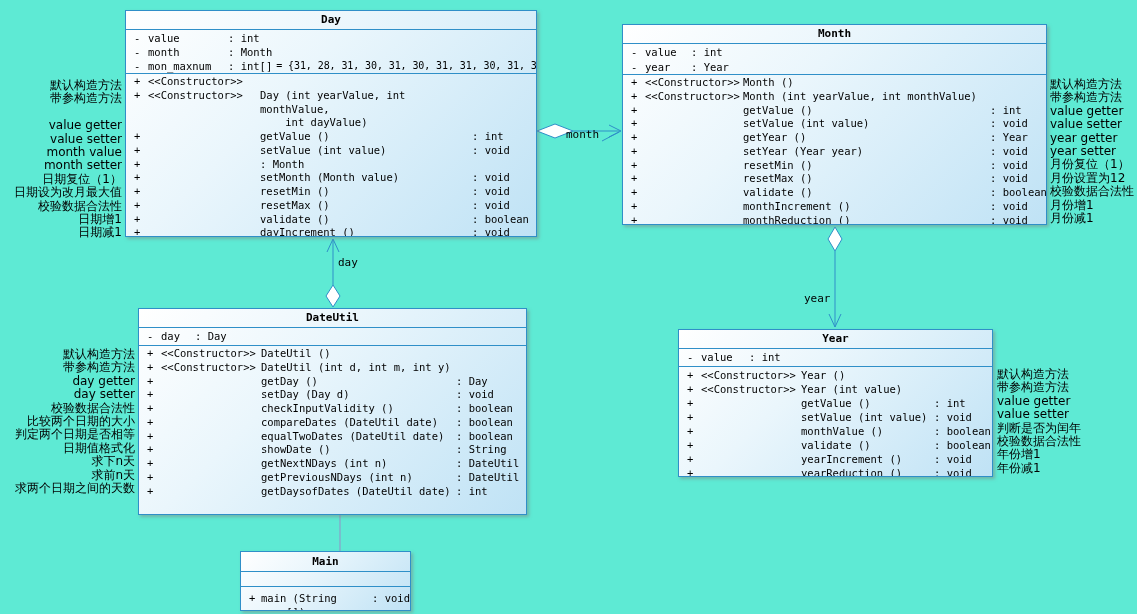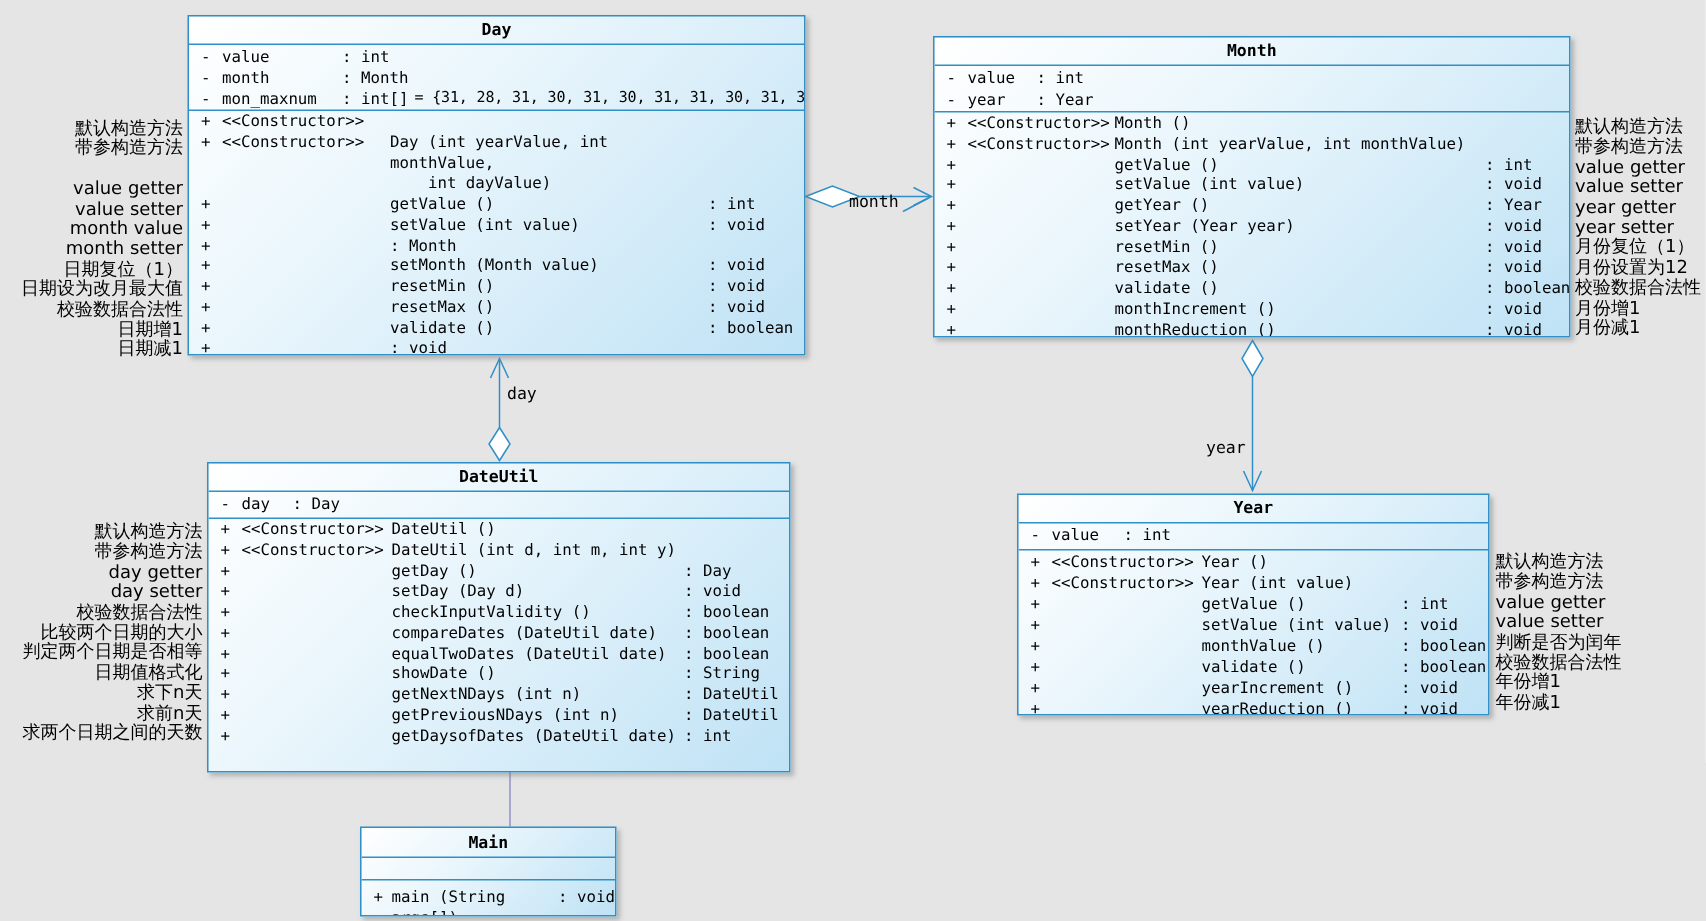--- a/index.html
+++ b/index.html
@@ -2,21 +2,21 @@
 <html style="--accent: #2f8fc8; --dependency: #9191c6;"><head>
 <meta charset="utf-8">
 <style>
   :root{
     --accent:#2f8fc8;
     --dependency:#9191c6;
     --code-font:"DejaVu Sans Mono", monospace;
   }
   *{margin:0;padding:0;box-sizing:border-box;}
   body{background:#fff;font-family:"DejaVu Sans",sans-serif;}
-  #canvas{position:relative;width:1137px;height:614px;background:#e5e5e5;overflow:hidden;}
+  #canvas{position:relative;width:1137px;height:614px;background:#5eead4;overflow:hidden;}
 
   .uml-box{
     position:absolute;
     border:1px solid var(--accent);
     background:linear-gradient(135deg,#ffffff 0%,#eaf6fc 38%,#bfe2f5 100%);
     box-shadow:2px 2px 3px rgba(130,130,130,.5);
     overflow:hidden;
     font-family:var(--code-font);
     font-size:10.5px;
     color:#000;
@@ -148,20 +148,21 @@
         </div>
         <div class="m-row">
           <span class="m-vis">+</span>
           <span class="m-stereo"></span>
           <span class="m-sig">validate ()</span>
           <span class="m-type">: boolean</span>
         </div>
         <div class="m-row">
           <span class="m-vis">+</span>
           <span class="m-stereo"></span>
+          <span class="m-sig">dayIncrement ()</span>
           <span class="m-type">: void</span>
         </div>
       </div>
   </div>
 
   <div class="uml-box box-month" style="left:622px;top:24px;width:425px;height:201px">
     <div class="title">Month</div>
     <div class="compartment" style="height:31px">
         <div class="a-row">
           <span class="a-vis">-</span>

